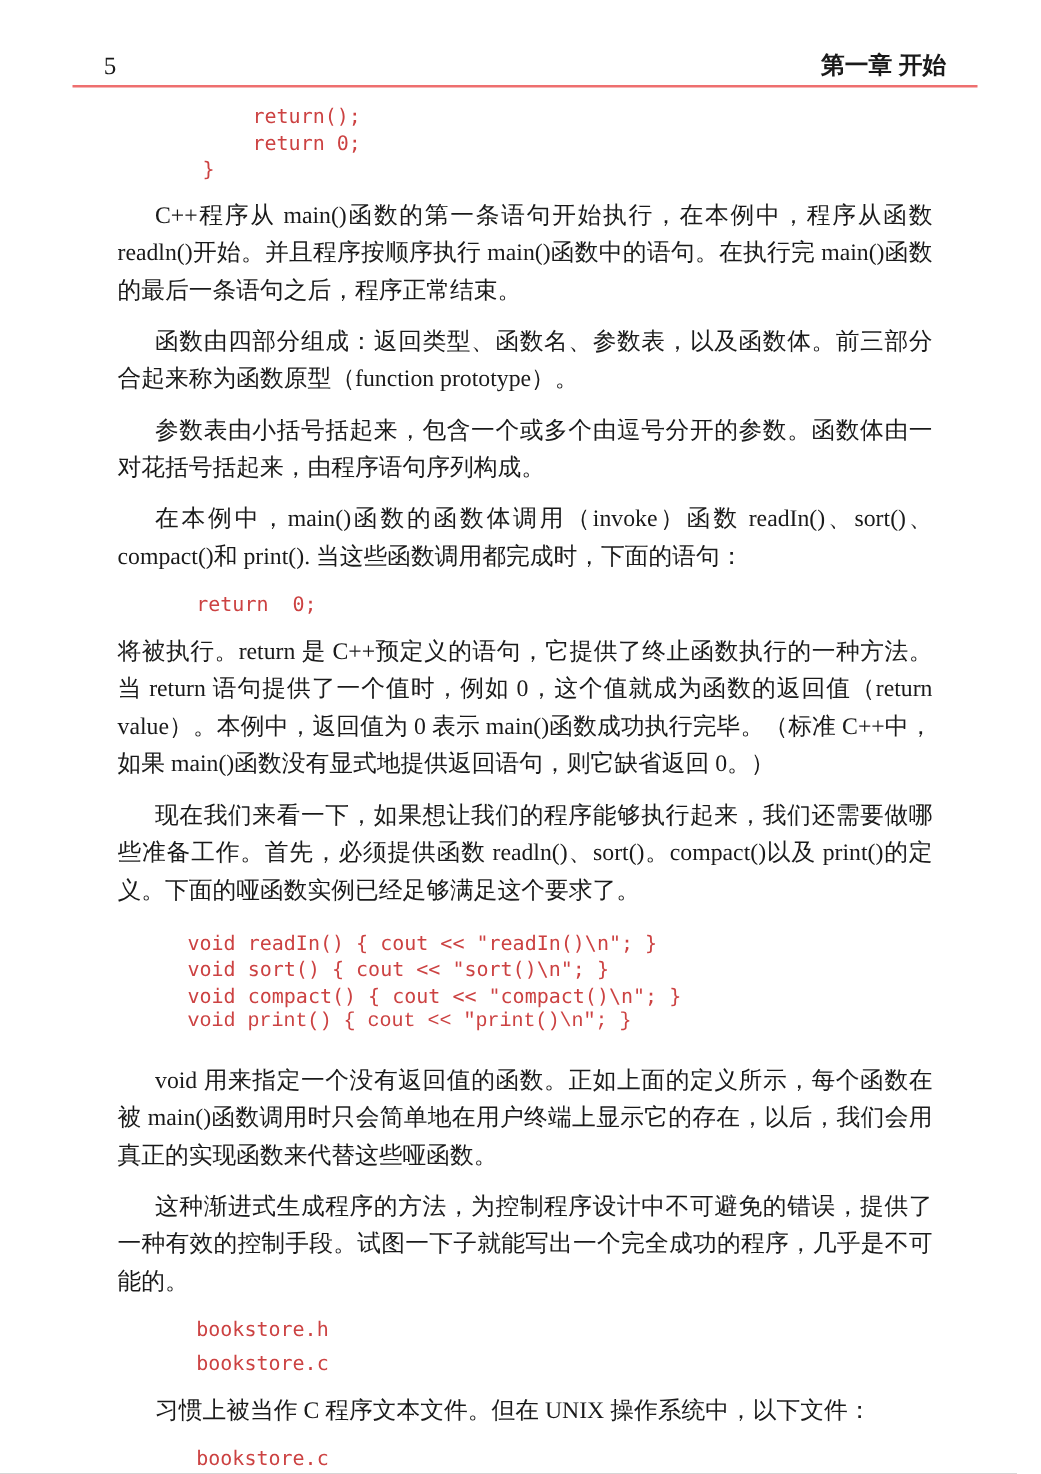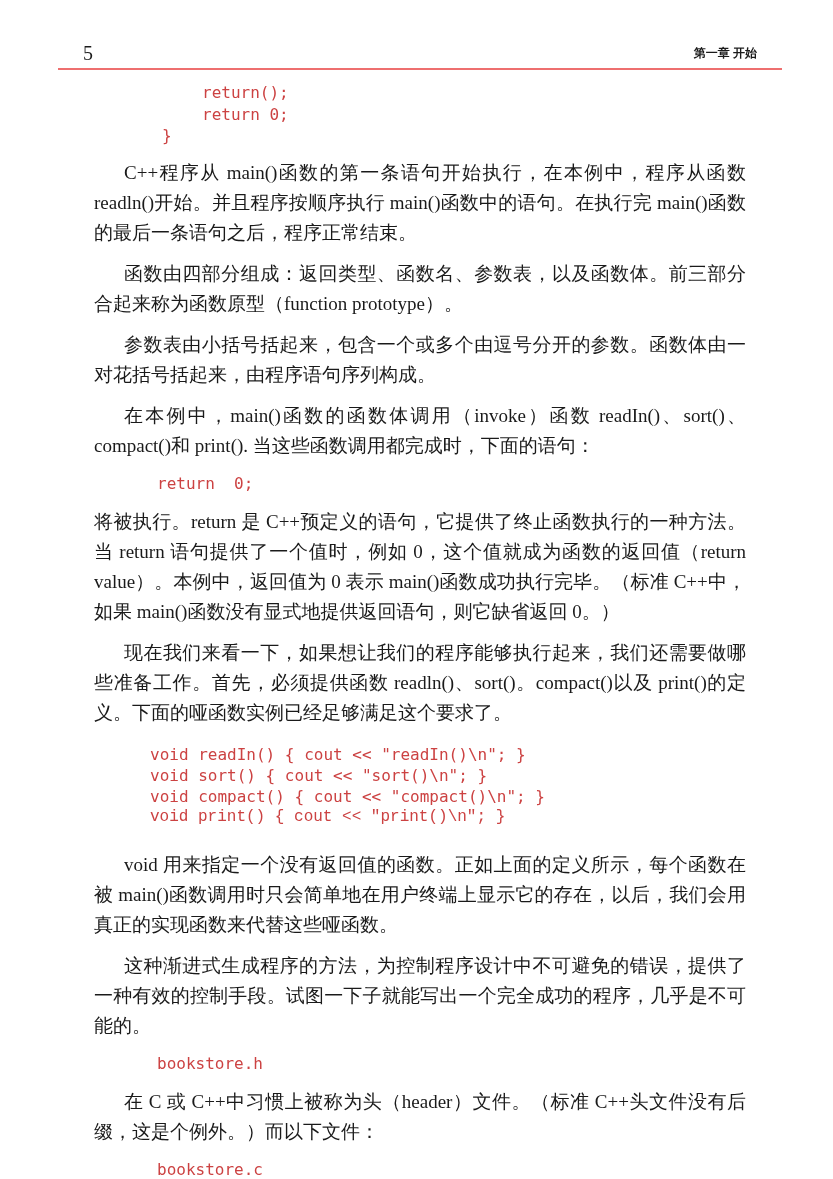--- a/index.html
+++ b/index.html
@@ -20,21 +20,21 @@
     justify-content: space-between;
     align-items: flex-end;
     padding-top: 42px;
   }
   .page-number {
     font-size: 20px;
     line-height: 22px;
     font-family: "Liberation Serif", "DejaVu Serif", serif;
   }
   .chapter-title {
-    font-size: 12px;
+    font-size: 19px;
     line-height: 22px;
     font-weight: bold;
     font-family: "Liberation Sans", "DejaVu Sans", sans-serif;
   }
   .rule {
     border: none;
     border-top: 2px solid #ee6f6f;
     margin: 4px -25px 12px -25px;
   }
   pre.code {
@@ -91,22 +91,22 @@
     <pre class="code blk blk-first">void readIn() { cout &lt;&lt; "readIn()\n"; }</pre>
     <pre class="code blk">void sort() { cout &lt;&lt; "sort()\n"; }</pre>
     <pre class="code blk">void compact() { cout &lt;&lt; "compact()\n"; }</pre>
     <pre class="code blk blk-last">void print() { cout &lt;&lt; "print()\n"; }</pre>
 
     <p class="para indent">void 用来指定一个没有返回值的函数。正如上面的定义所示，每个函数在被 main()函数调用时只会简单地在用户终端上显示它的存在，以后，我们会用真正的实现函数来代替这些哑函数。</p>
     <p class="para indent">这种渐进式生成程序的方法，为控制程序设计中不可避免的错误，提供了一种有效的控制手段。试图一下子就能写出一个完全成功的程序，几乎是不可能的。</p>
 
     <pre class="code mid">bookstore.h</pre>
 
-    <p class="para indent">在 C 或 C++中习惯上被称为头（header）文件。（标准 C++头文件没有后缀，这是个例外。）而以下文件：</p>
 
     <pre class="code mid">bookstore.c</pre>
 
+    <p class="para indent">习惯上被当作 C 程序文本文件。但在 UNIX 操作系统中，以下文件：</p>
 
     <pre class="code mid">bookstore.c</pre>
 
   </main>
 
 </div>
 
 </body></html>

